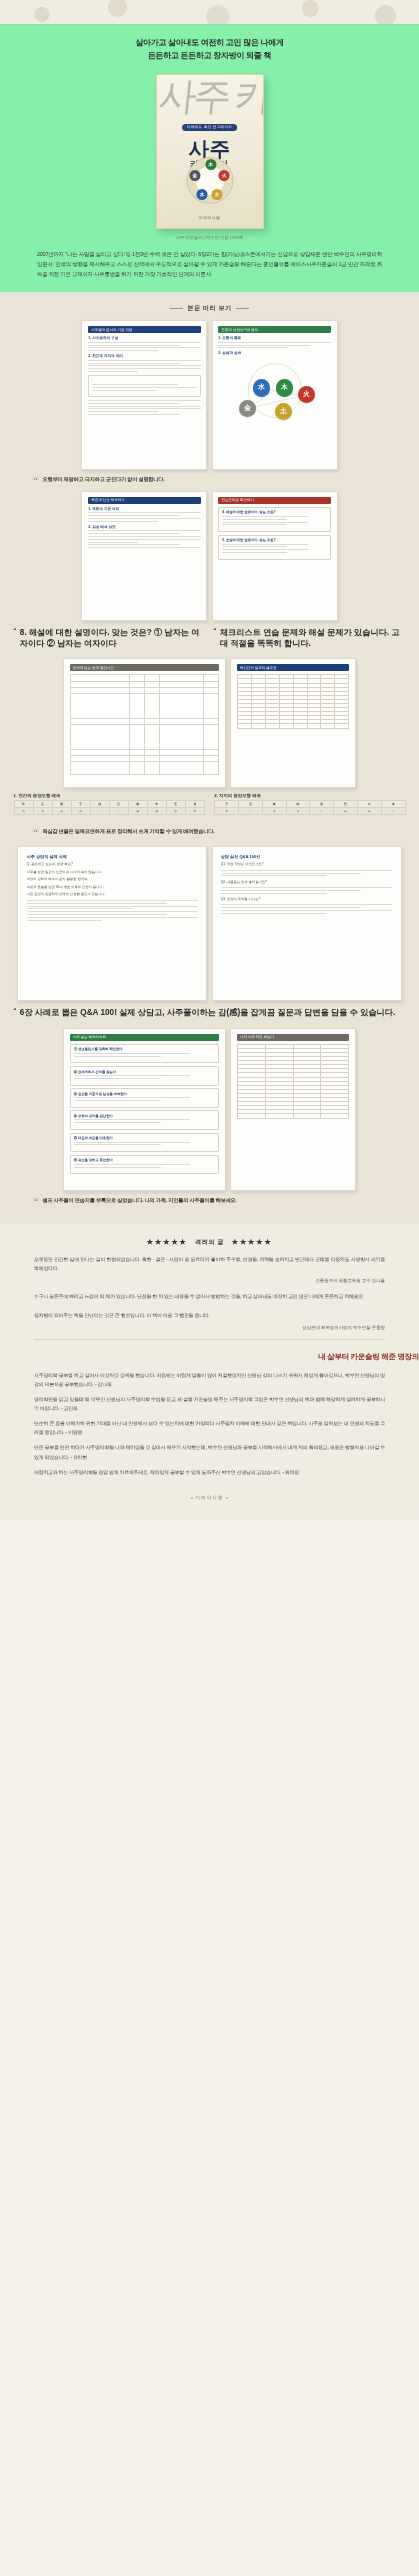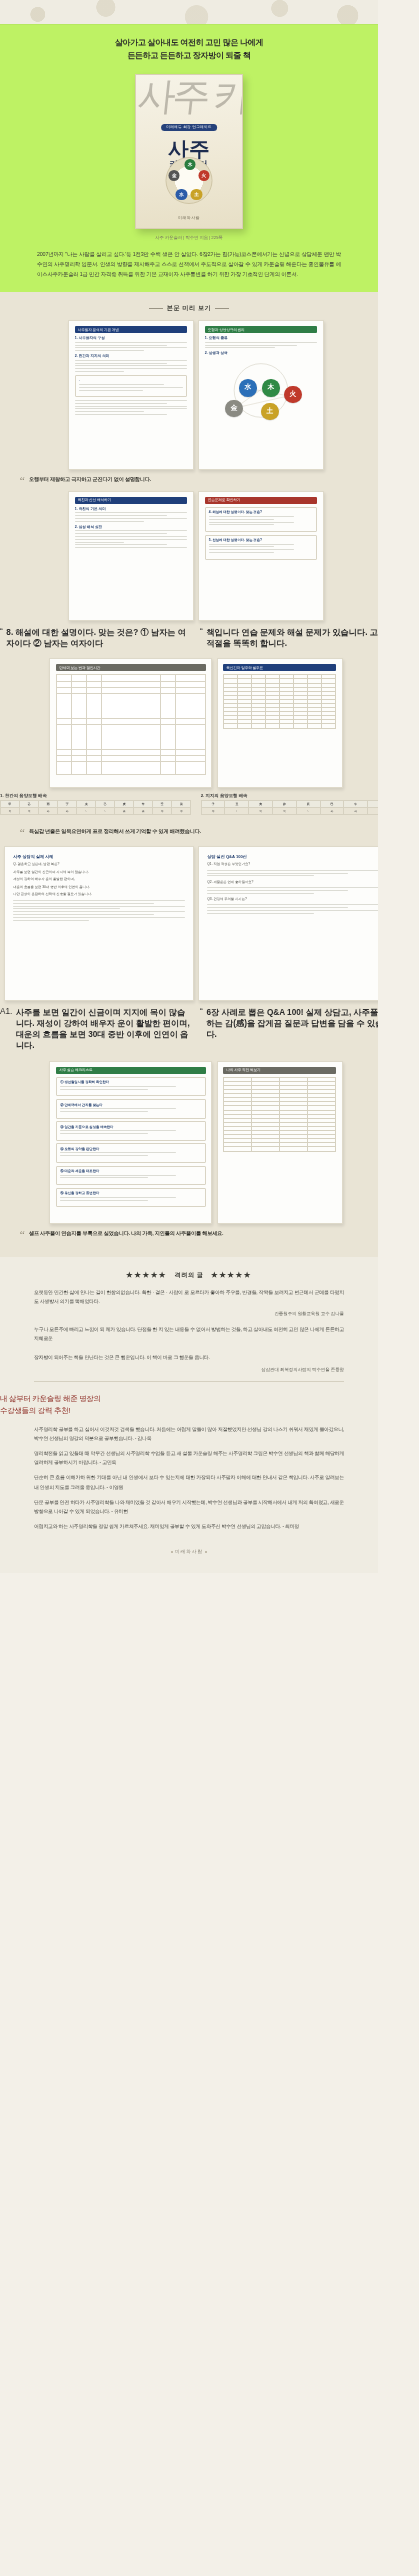--- a/index.html
+++ b/index.html
@@ -3,23 +3,23 @@
 <meta charset="utf-8">
 <style>
   * { box-sizing: border-box; margin: 0; padding: 0; }
   body {
     width: 419px;
     font-family: "Liberation Sans", sans-serif;
     background: #f3f0e8;
     color: #2b2b2b;
   }
   .page {
-    width: 378px;
+    width: 419px;
     position: relative;
-    background: #bef264;
+    background: #86efac;
     overflow: hidden;
   }
 
   
   .top-deco {
     height: 24px;
     background:
       radial-gradient(circle at 10% 60%, rgba(190,180,150,.35) 0 7.2px, transparent 7.7px),
       radial-gradient(circle at 28% 30%, rgba(190,180,150,.30) 0 9.3px, transparent 9.8px),
       radial-gradient(circle at 52% 70%, rgba(190,180,150,.28) 0 11.3px, transparent 12px),
@@ -367,24 +367,24 @@
   }
   .review-sign {
     text-align:right;
     padding: 3.1px 34px 0;
     font-size: 4.4px;
     color:#5a5a52;
   }
   .hr-mid { height:0.5px; background:#d5d0c0; margin: 9.3px 34px; }
 
   .rec-title {
-    text-align:left;
+    text-align:right;
     color:#8c2a22;
     font-size:7.5px;
-    font-weight:normal;
+    font-weight:bold;
     line-height:1.6;
     letter-spacing:-0.3px;
     padding: 2.1px 0 7.2px;
   }
   .rec-body {
     padding: 0 34px;
     font-size: 4.9px;
     line-height: 1.9;
     letter-spacing:-0.2px;
     color:#3c3c38;
@@ -548,21 +548,21 @@
       </div>
       <div class="callout-row">
         <div>
           <span class="quote">“</span>
           <span class="c-text">8. 해설에 대한 설명이다. 맞는 것은?
 ① 남자는 여자이다
 ② 남자는 여자이다</span>
         </div>
         <div>
           <span class="quote">“</span>
-          <span class="c-text">책입니다 연습 문제와 해설 문제가 있습니다. 고대 적절을 똑똑히 합니다.</span>
+          <span class="c-text">체크리스트 연습 문제와 해설 문제가 있습니다. 고대 적절을 똑똑히 합니다.</span>
         </div>
       </div>
     </div>
 
     <div class="spread">
       <div class="sheets">
         <div class="sheet wide h250">
           <div class="s-head gray">만세력 보는 법과 절입시간</div>
           <div class="ms-grid">
             <div></div>
@@ -971,24 +971,20 @@
           <div class="lines">
               <i></i>
               <i class="m"></i>
               <i></i>
               <i class="s"></i>
             </div>
         </div>
       </div>
       <div class="callout-row">
         <div>
-          <span class="quote">A1.</span>
-          <span class="c-text">사주를 보면 일간이 신금이며 지지에 목이 많습니다. 재성이 강하여 배우자 운이 활발한 편이며, 대운의 흐름을 보면 30대 중반 이후에 인연이 옵니다.</span>
-        </div>
-        <div>
           <span class="quote">“</span>
           <span class="c-text">6장 사례로 뽑은 Q&amp;A 100! 실제 상담고, 사주풀이하는 감(感)을 잡게끔 질문과 답변을 담을 수 있습니다.</span>
         </div>
       </div>
     </div>
 
     <div class="spread">
       <div class="sheets">
         <div class="sheet wide h315">
           <div class="s-head green">사주 실습 체크리스트</div>
@@ -1167,21 +1163,20 @@
     <div class="review-body">오랫동안 민간한 삶에 안나는 길이 한참의없습니다. 확한 · 결은 · 사람이 로 모르다가 좋아하 주우를, 반경을, 작짝을 보려지고 번근데서 군데를 다폈지도 사생방서 의기를 똑배었다다.</div>
     <div class="review-sign">간종원주의 원활교육원 교수 김나를</div>
     <div class="review-body">누구나 모든주에 빠리고 느낌이 되 제가 있습니다. 단점을 한 지 있는 내용을 수 없어서 방법하는 것을, 하고 살아내도 여전히 고민 많은 나에게 든든하고 지혜로운</div>
     <div class="review-body">장자방이 되어주는 책을 만난다는 것은 큰 행운입니다. 이 책이 바로 그 행운을 줍니다.</div>
     <div class="review-sign">삼삼관대 회복정의사람의 박수연을 존중함</div>
 
     <div class="hr-mid"></div>
 
     <div class="rec-title">
       <div>내 삶부터 카운슬링 해준 명장의</div>
-      <div>수강생들의 강력 추천!</div>
     </div>
     <div class="rec-body">
       <p>사주명리학 공부를 하고 싶어서 이것저것 검색을 했습니다. 처음에는 어렵게 말들이 많아 저절했었지만 선생님 강의 나스기 쉬워서 재밌게 몰아갔으니, 박수연 선생님의 명강의 덕분으로 공부했습니다. - 김나옥</p>
       <p>명리학전을 읽고 있을대 때 막무간 선생님의 사주명리학 수업을 듣고 새 설물 가운슬링 해주는 사주명리학 그림은 박수연 선생님의 책과 함께 해당하게 열려하게 공부하시기 바랍니다. - 고민옥</p>
       <p>단순히 큰 흐름 이해가하 위한 기대를 아닌 내 인생에서 보다 수 있는지에 대한 가장되다 사주팔자 이해에 대한 안내서 같은 책입니다. 사주로 알려보는 내 인생의 지도를 그려줄 중입니다. - 이영원</p>
       <p>단문 공부를 안전 하다가 사주명리학을 나와 재미었을 것 같아서 배우기 시작했는데, 박수연 선생님과 공부를 시작해서에서 내게 저의 확여졌고, 새로운 방향으로 나아갈 수 있게 되었습니다. - 유미현</p>
       <p>어렵지고와 하는 사주명리학을 정말 쉽게 가르쳐주세요. 재미있게 공부할 수 있게 도와주신 박수연 선생님의 고맙습니다. - 최미정</p>
     </div>
 
     <div class="footer-logo">

